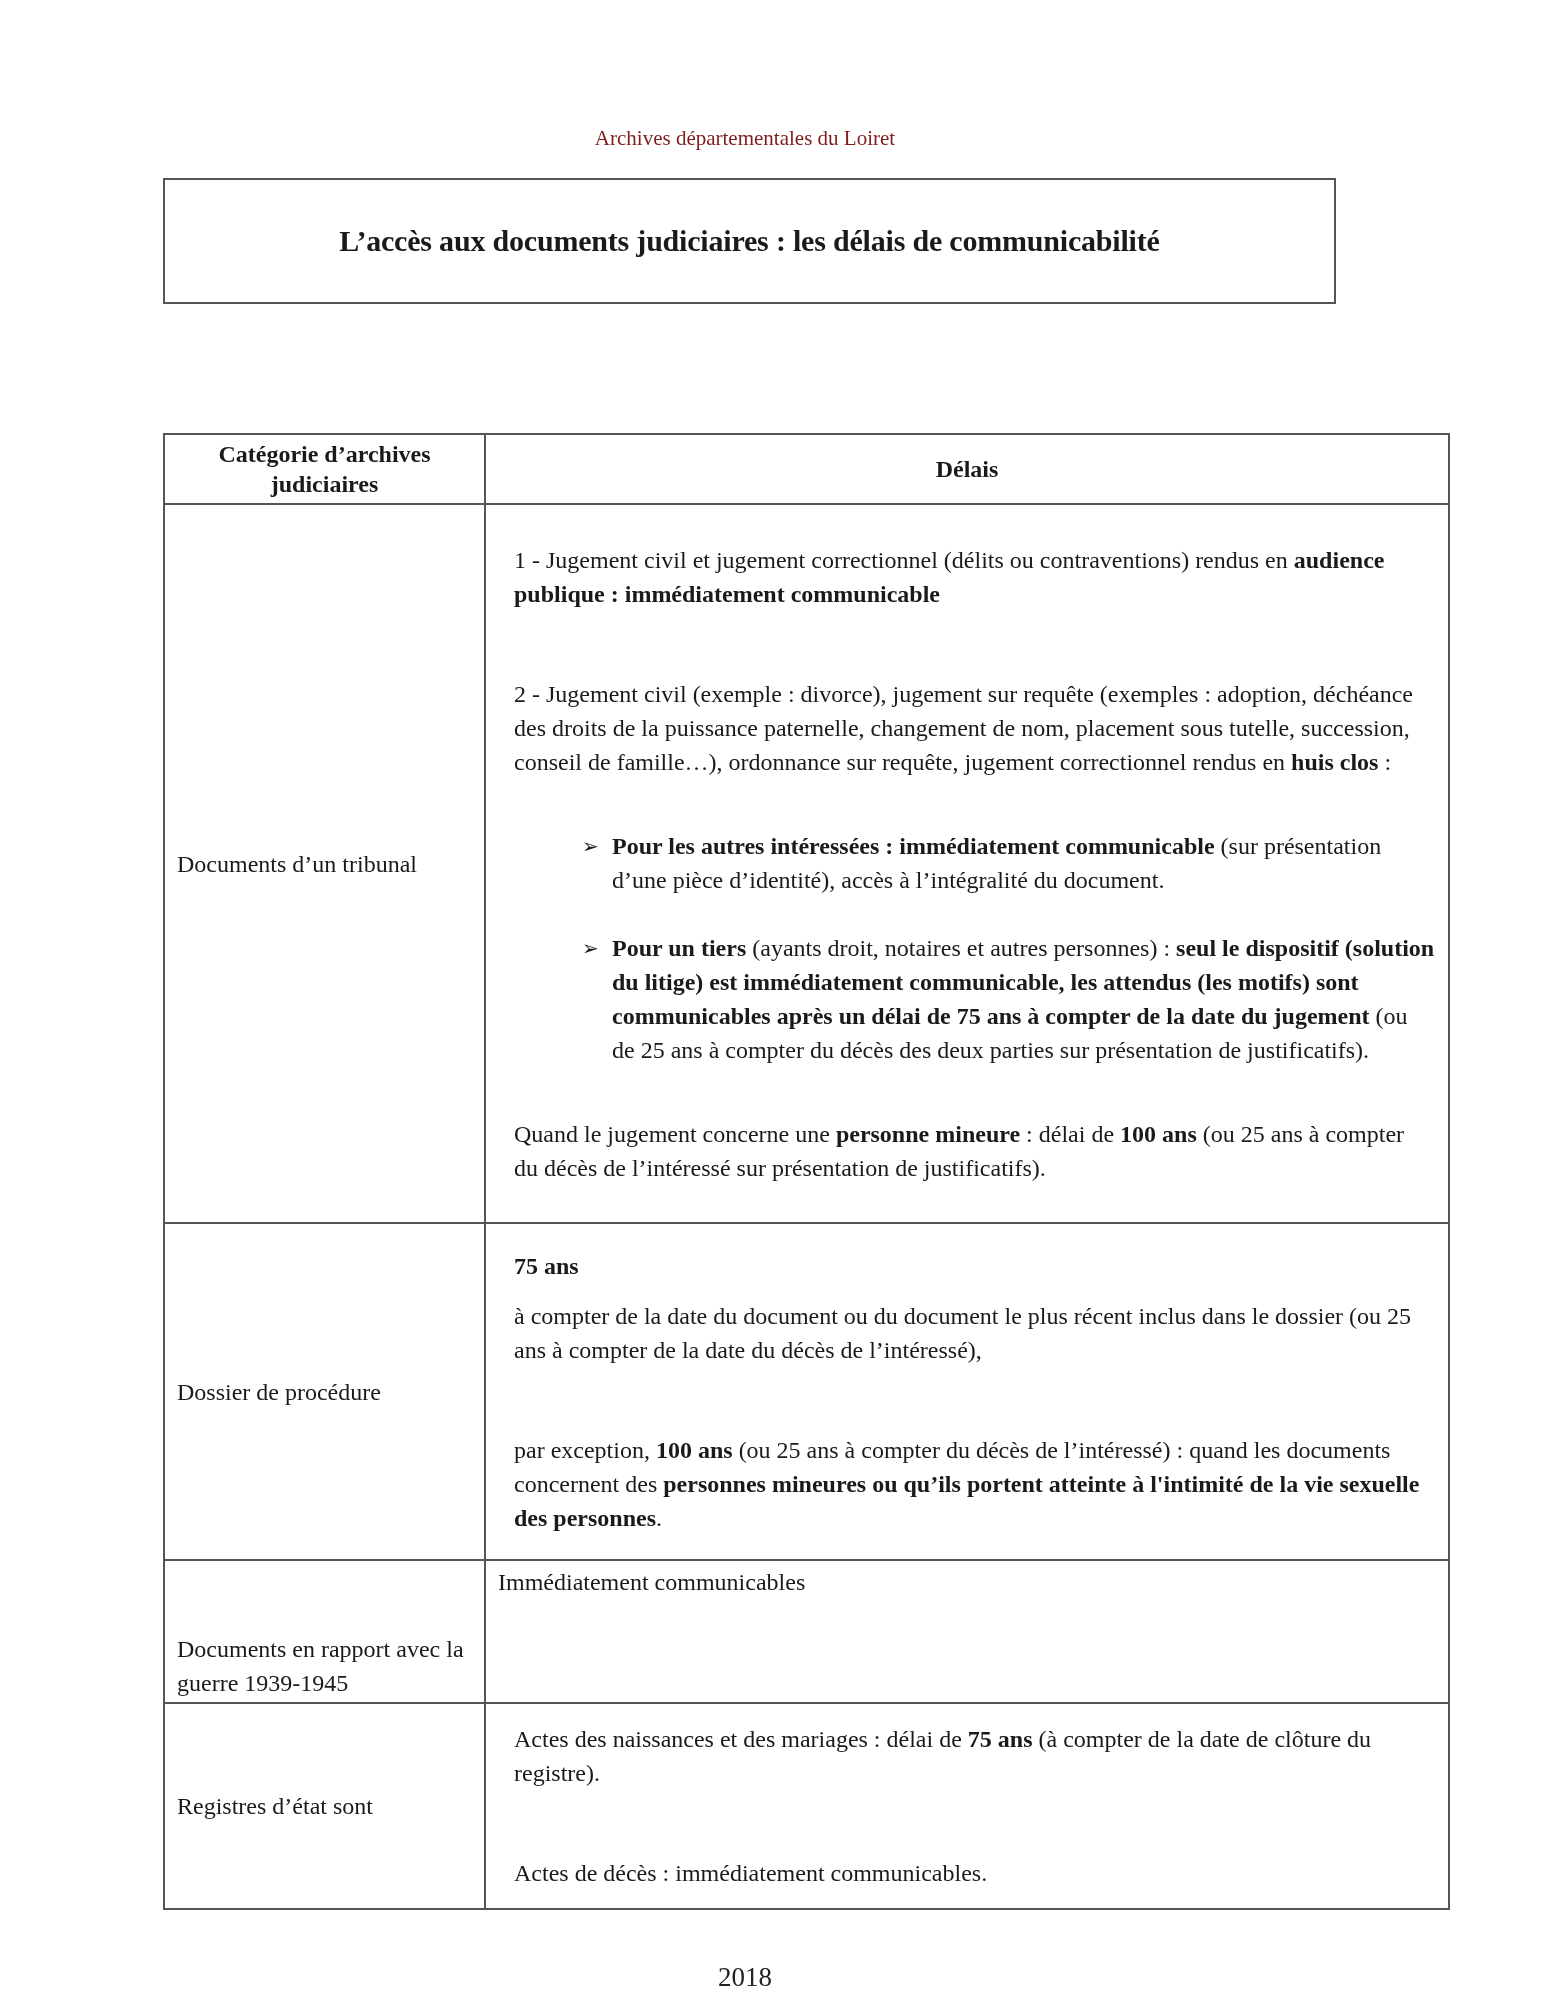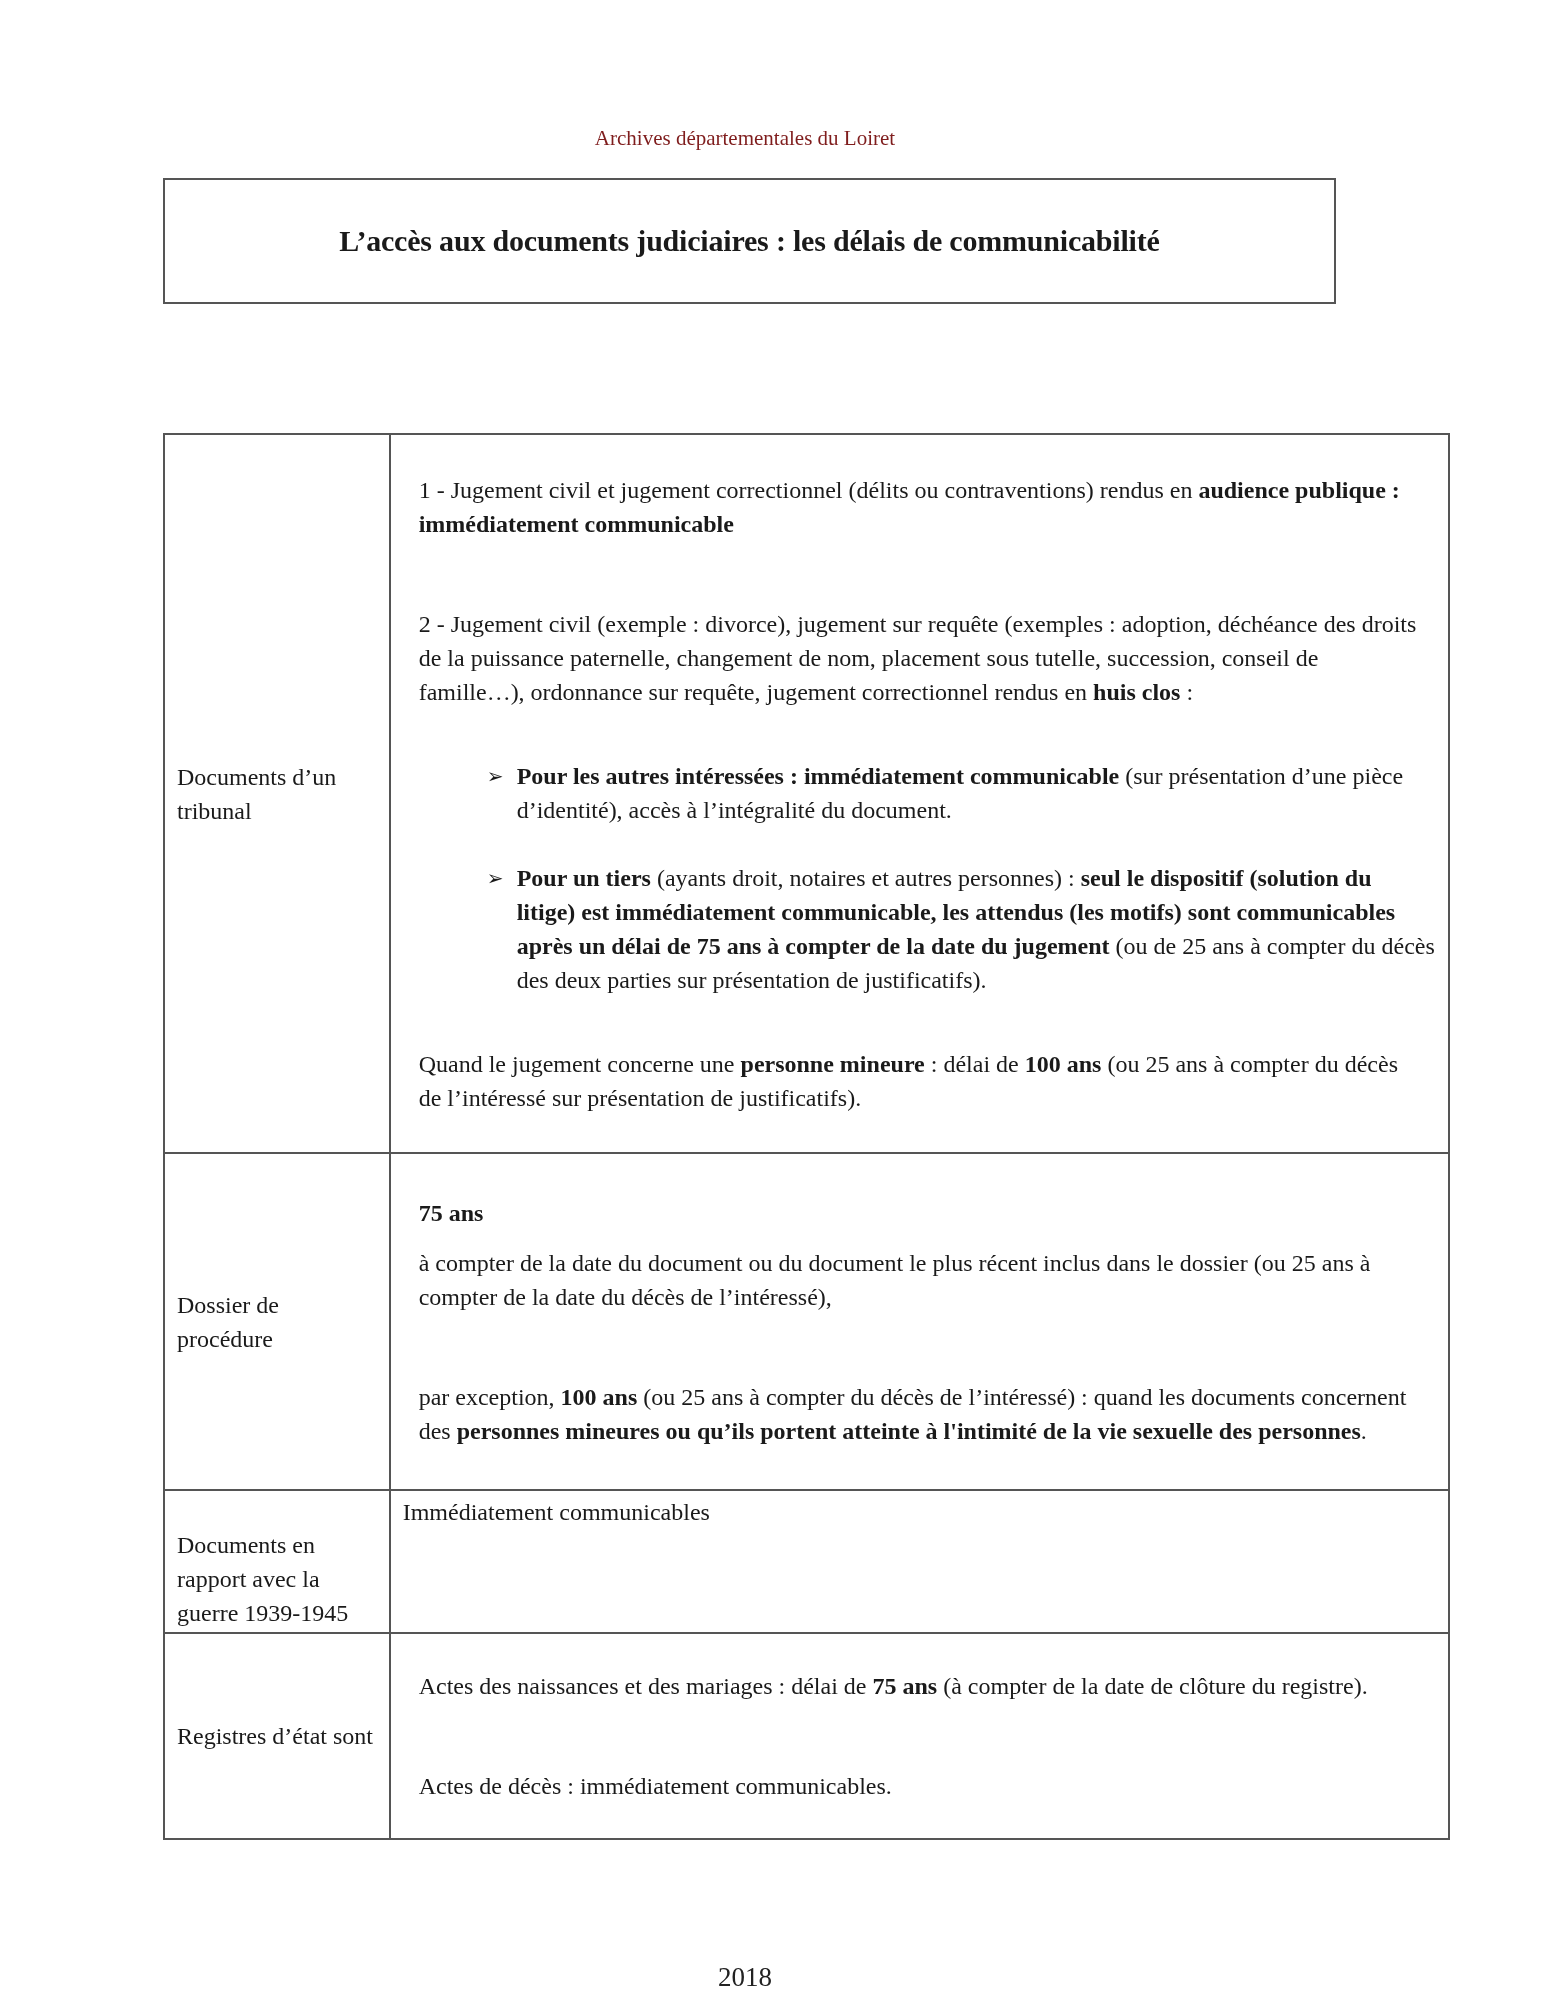--- a/index.html
+++ b/index.html
@@ -50,20 +50,24 @@
 <body>
 
 <div class="running-header">Archives départementales du Loiret</div>
 
 <div class="title-box">
   <h1>L’accès aux documents judiciaires : les délais de communicabilité</h1>
 </div>
 
 <table class="delais">
   <tbody>
+      <tr>
+    <th class="col1">Catégorie d’archives judiciaires</th>
+    <th>Délais</th>
+  </tr>
 
   <tr class="row-jugement">
     <td class="cat">Documents d’un tribunal</td>
     <td class="delai">
       <p>
         <span>1 - Jugement civil et jugement correctionnel (délits ou contraventions) rendus en </span><b>audience publique : immédiatement communicable</b>
       </p>
       <div class="gap"></div>
       <p>
         <span>2 - Jugement civil (exemple : divorce), jugement sur requête (exemples : adoption, déchéance des droits de la puissance paternelle, changement de nom, placement sous tutelle, succession, conseil de famille…), ordonnance sur requête, jugement correctionnel rendus en </span><b>huis clos</b><span> :</span>

